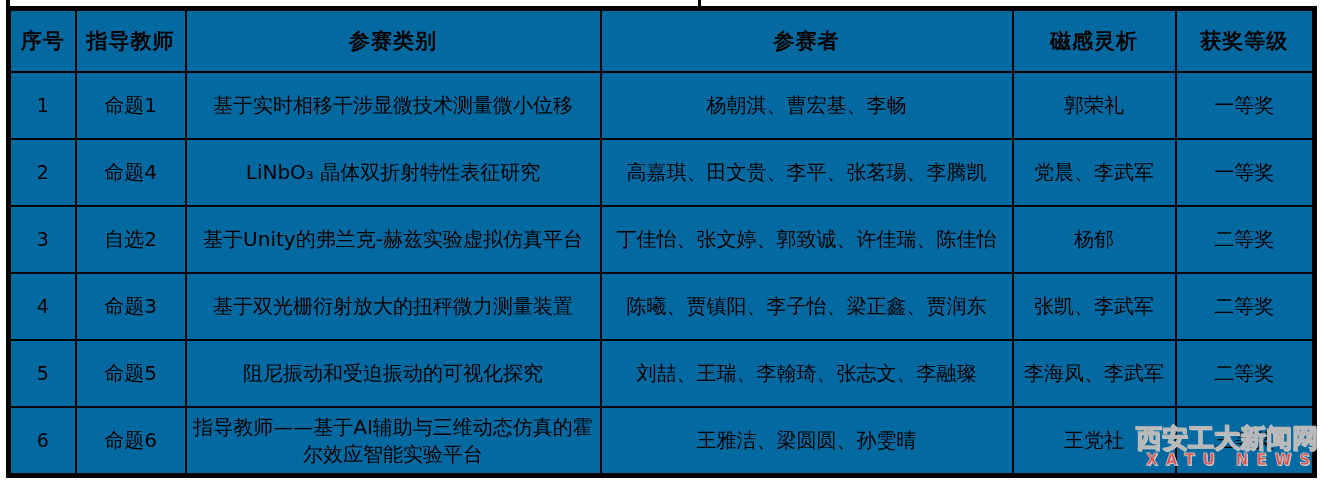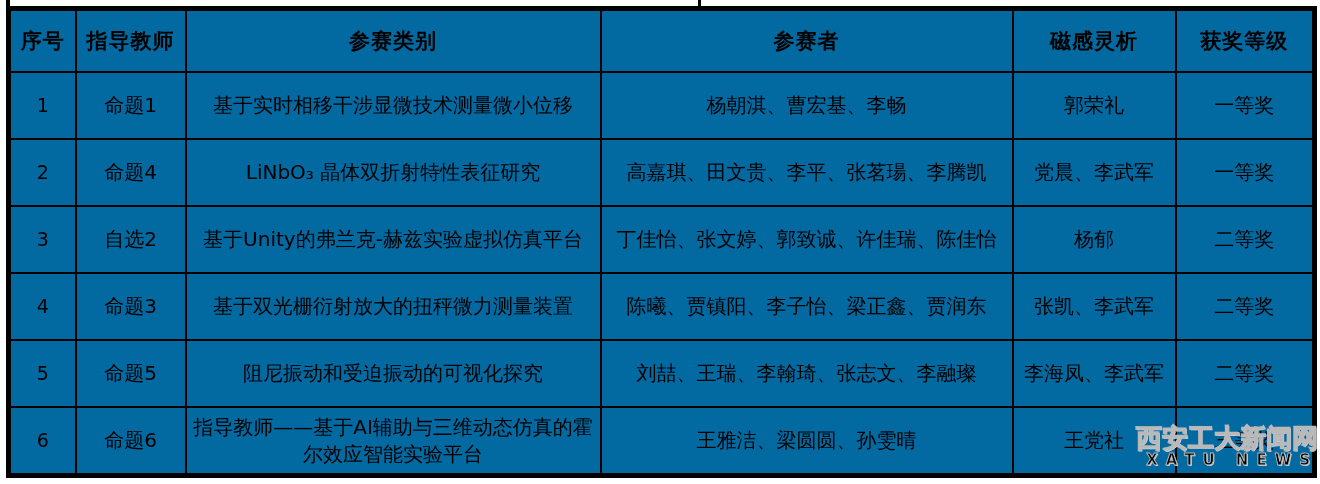--- a/index.html
+++ b/index.html
@@ -77,21 +77,21 @@
     color: #e9e9e9;
     -webkit-text-stroke: 1.2px #b9b9b9;
     text-shadow: 1px 1px 0 #d4d4d4;
   }
   .wm-en {
     margin-top: 2px;
     font-size: 15px;
     font-weight: 700;
     letter-spacing: 8px;
     white-space: nowrap;
-    color: #000000;
+    color: #ef4444;
     -webkit-text-stroke: 0.9px #b9b9b9;
     text-shadow: 1px 1px 0 #d4d4d4;
   }
 </style>
 </head>
 <body>
 
 <div class="frag frag-left"></div>
 <div class="frag frag-mid"></div>
 

